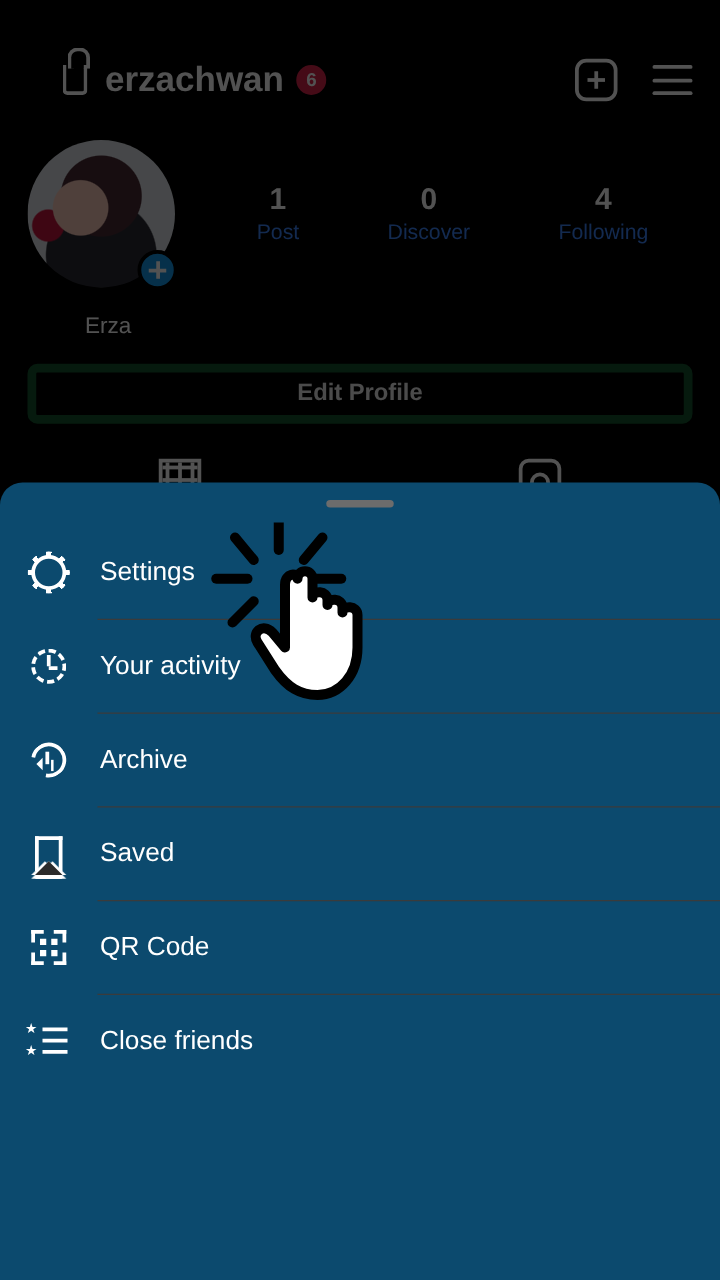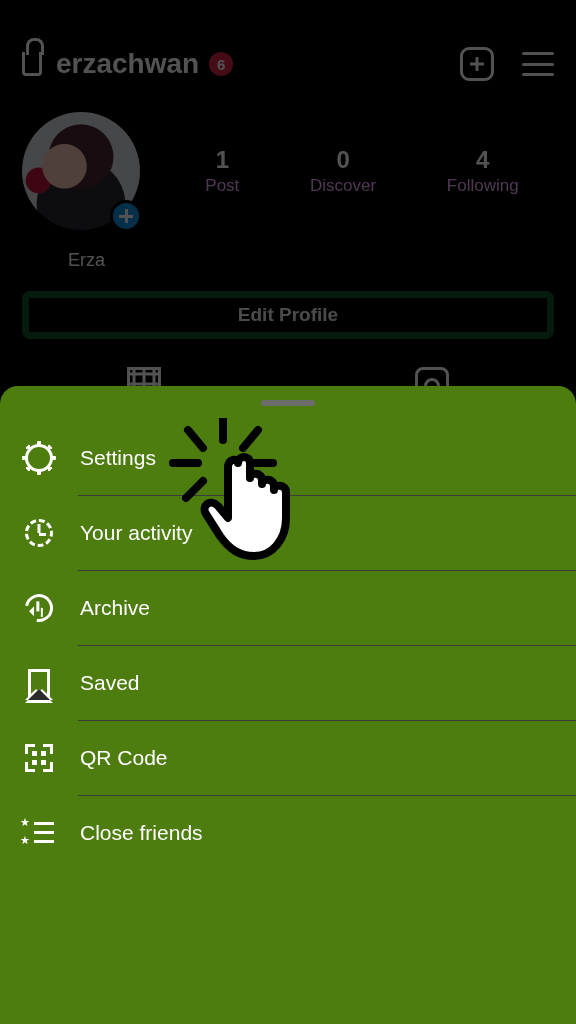--- a/index.html
+++ b/index.html
@@ -14,20 +14,21 @@
   .dim-overlay {
     position: absolute; inset: 0;
     background: rgba(0,0,0,0.68);
     pointer-events: none;
   }
 
   .topbar {
     display: flex; align-items: center;
     padding: 0 22px;
     height: 48px;
+    margin-left: 28px;
   }
   .topbar .username {
     font-size: 28px; font-weight: 700;
     display: flex; align-items: center; gap: 10px;
     flex: 1;
   }
   .lock {
     width: 20px; height: 24px; display:inline-block;
     border: 3px solid #fff; border-top: none;
     border-radius: 0 0 4px 4px;
@@ -76,21 +77,21 @@
     width:32px; height:32px; border-radius:50%;
     background:#1596e6; border:3px solid #000;
     display:flex; align-items:center; justify-content:center;
   }
   .avatar-add::before,.avatar-add::after{content:'';position:absolute;background:#fff;}
   .avatar-add::before{width:3px;height:14px;}
   .avatar-add::after{height:3px;width:14px;}
 
   .stats { flex:1; display:flex; justify-content:space-around; text-align:center; }
   .stat-num { font-size:24px; font-weight:700; }
-  .stat-lbl { font-size:17px; color:#f0abfc; margin-top:2px; }
+  .stat-lbl { font-size:17px; color:#3b82f6; margin-top:2px; }
 
   .display-name { padding: 8px 22px 20px; font-size:18px;margin-left:46px; }
 
   .edit-btn {
     margin: 0 22px; height:48px;
     border:7px solid #14532d; border-radius:8px;
     display:flex; align-items:center; justify-content:center;
     font-size:19px; font-weight:600; color:#e8e8e8;
   }
 
@@ -101,21 +102,21 @@
   .grid-ic{ border:3px solid #fff; }
   .grid-ic::before{ left:50%; top:0; width:3px; height:100%; transform:translateX(-50%); box-shadow: -10px 0 #fff, 10px 0 #fff;}
   .grid-ic::after{ top:50%; left:0; height:3px; width:100%; transform:translateY(-50%); box-shadow: 0 -10px #fff, 0 10px #fff;}
   .tag-ic { width:34px; height:34px; border:3px solid #fff; border-radius:8px; position:relative;}
   .tag-ic::before{content:'';position:absolute;top:8px;left:50%;transform:translateX(-50%);width:10px;height:10px;border:3px solid #fff;border-radius:50%;}
 
   
   .sheet {
     position:absolute; left:0; right:0; bottom:0;
     height: 638px;
-    background:#4d7c0f;
+    background:#0c4a6e;
     border-radius: 18px 18px 0 0;
     padding-top: 14px;
   }
   .grabber {
     width:54px; height:6px; background:#6c6c6c; border-radius:3px;
     margin: 0 auto 14px;
   }
   .menu-item {
     display:flex; align-items:center;
     height:75px;

